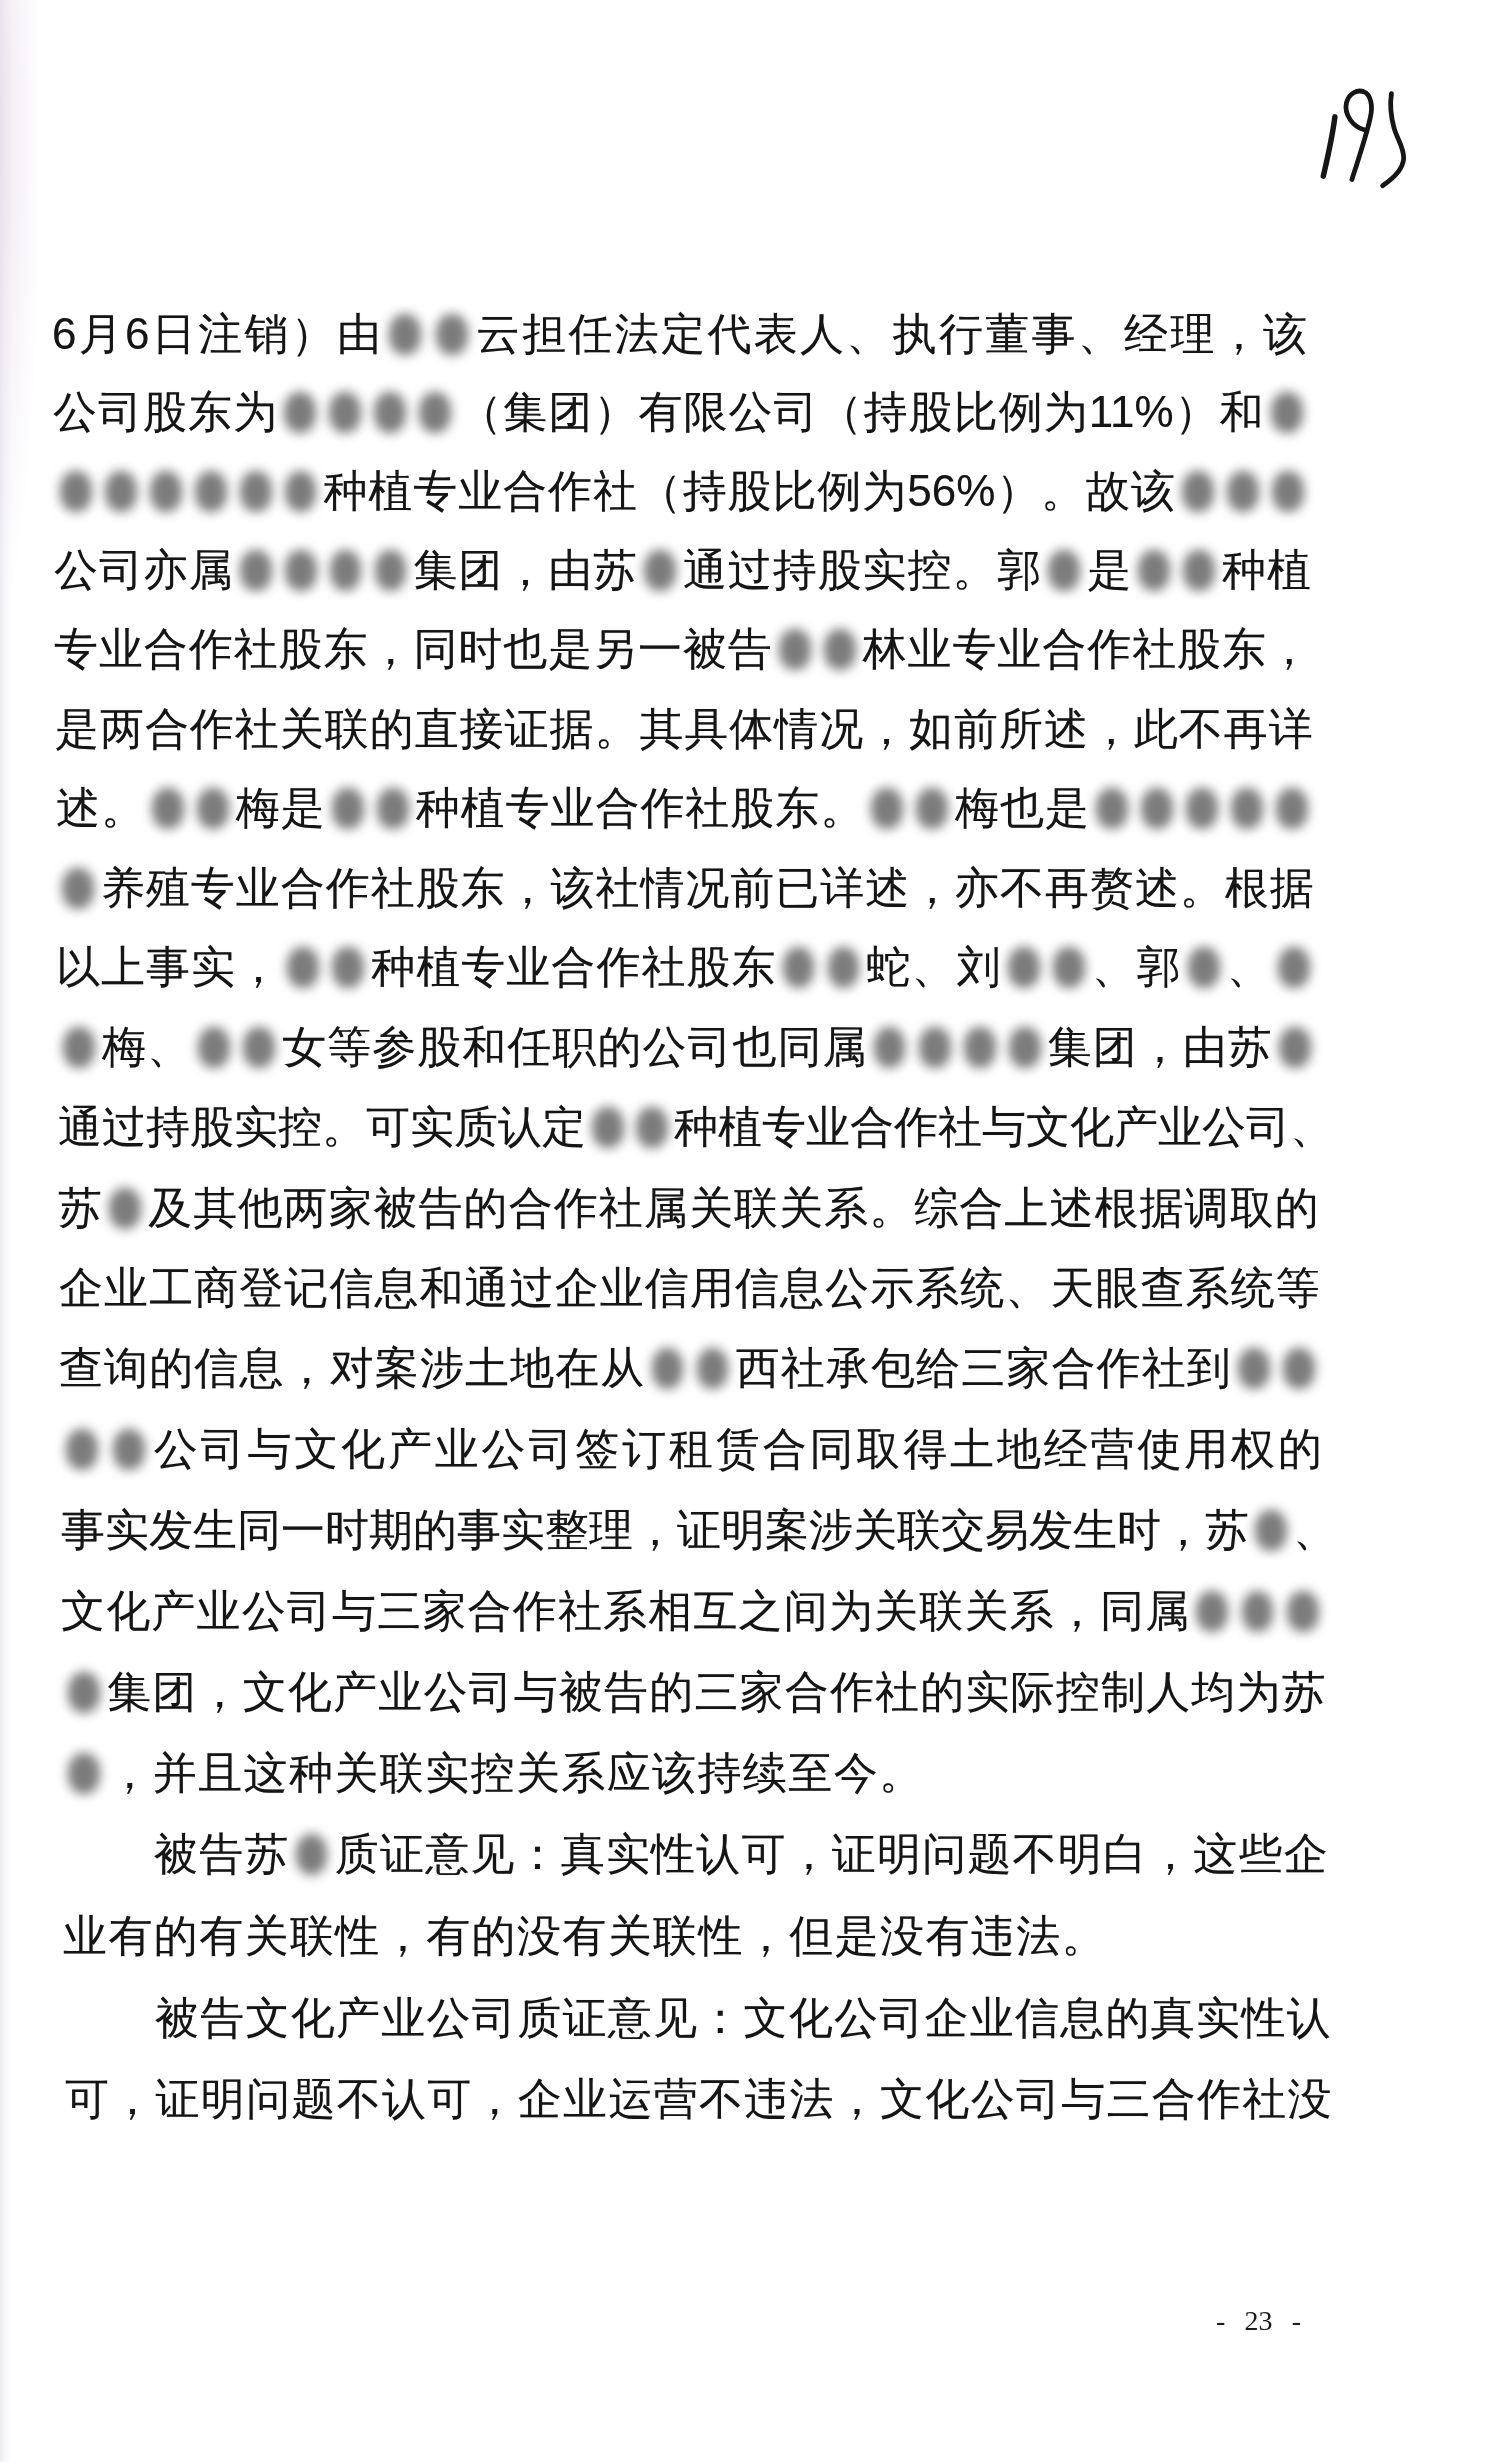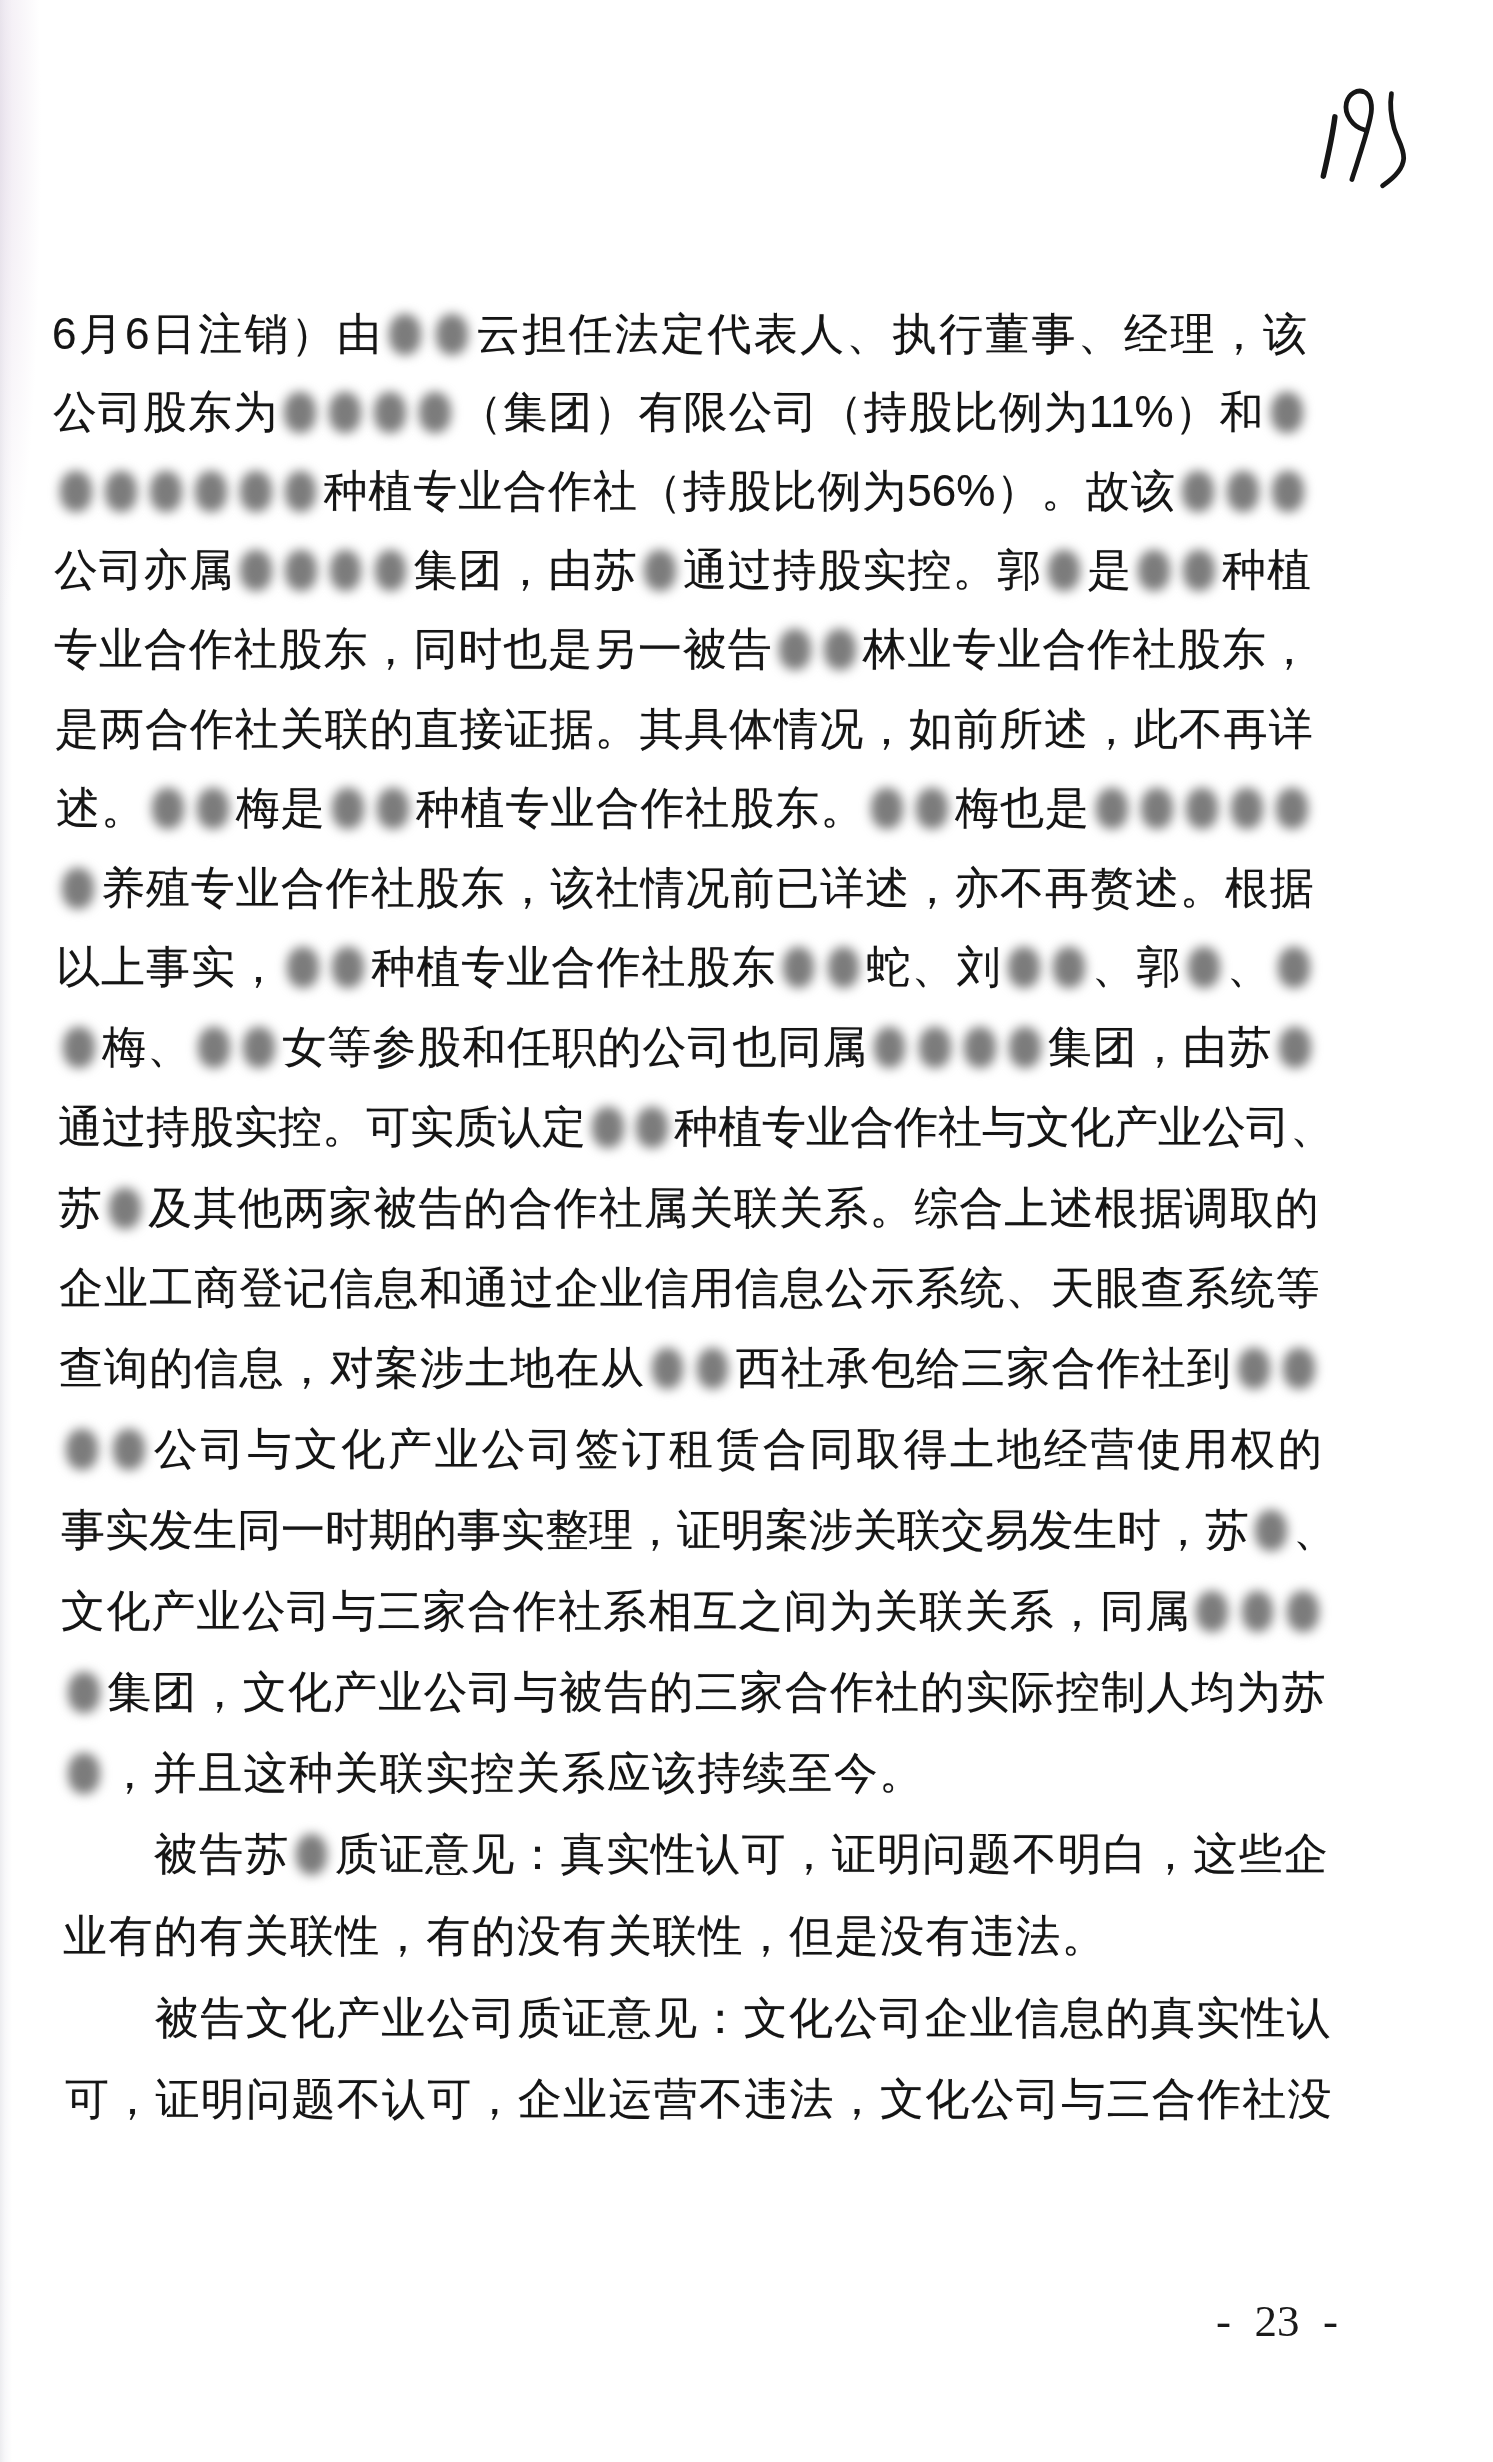--- a/index.html
+++ b/index.html
@@ -28,21 +28,21 @@
   .redact { display: inline-block; flex: none; width: 44px; height: 44px; position: relative; }
   .redact::before {
     content: ""; position: absolute; left: 6.1px; right: 6.1px; top: 2px; bottom: 0.7px;
     background: #7c7c7c; border-radius: 45%; filter: blur(5.4px);
   }
   .stamp { position: absolute; left: 1309px; top: 82px; width: 109px; height: 116px; }
   .stamp path { fill: none; stroke: #161616; stroke-linecap: round; stroke-linejoin: round; }
   .page-number {
     position: absolute; left: 1216px; top: 2300px; height: 42px;
     font-family: "Liberation Serif", "DejaVu Serif", serif;
-    font-size: 45px; line-height: 42px; color: #1a1a1a; word-spacing: 12.2px;
+    font-size: 28px; line-height: 42px; color: #1a1a1a; word-spacing: 12.2px;
     white-space: nowrap;
   }
 </style>
 </head>
 <body>
 
 <div class="page">
 
   <svg class="stamp" viewBox="1925 120 160 170" xmlns="http://www.w3.org/2000/svg" aria-label="195">
     <path d="M1963,171 C1960,195 1953,228 1946,258" stroke-width="8"></path>

